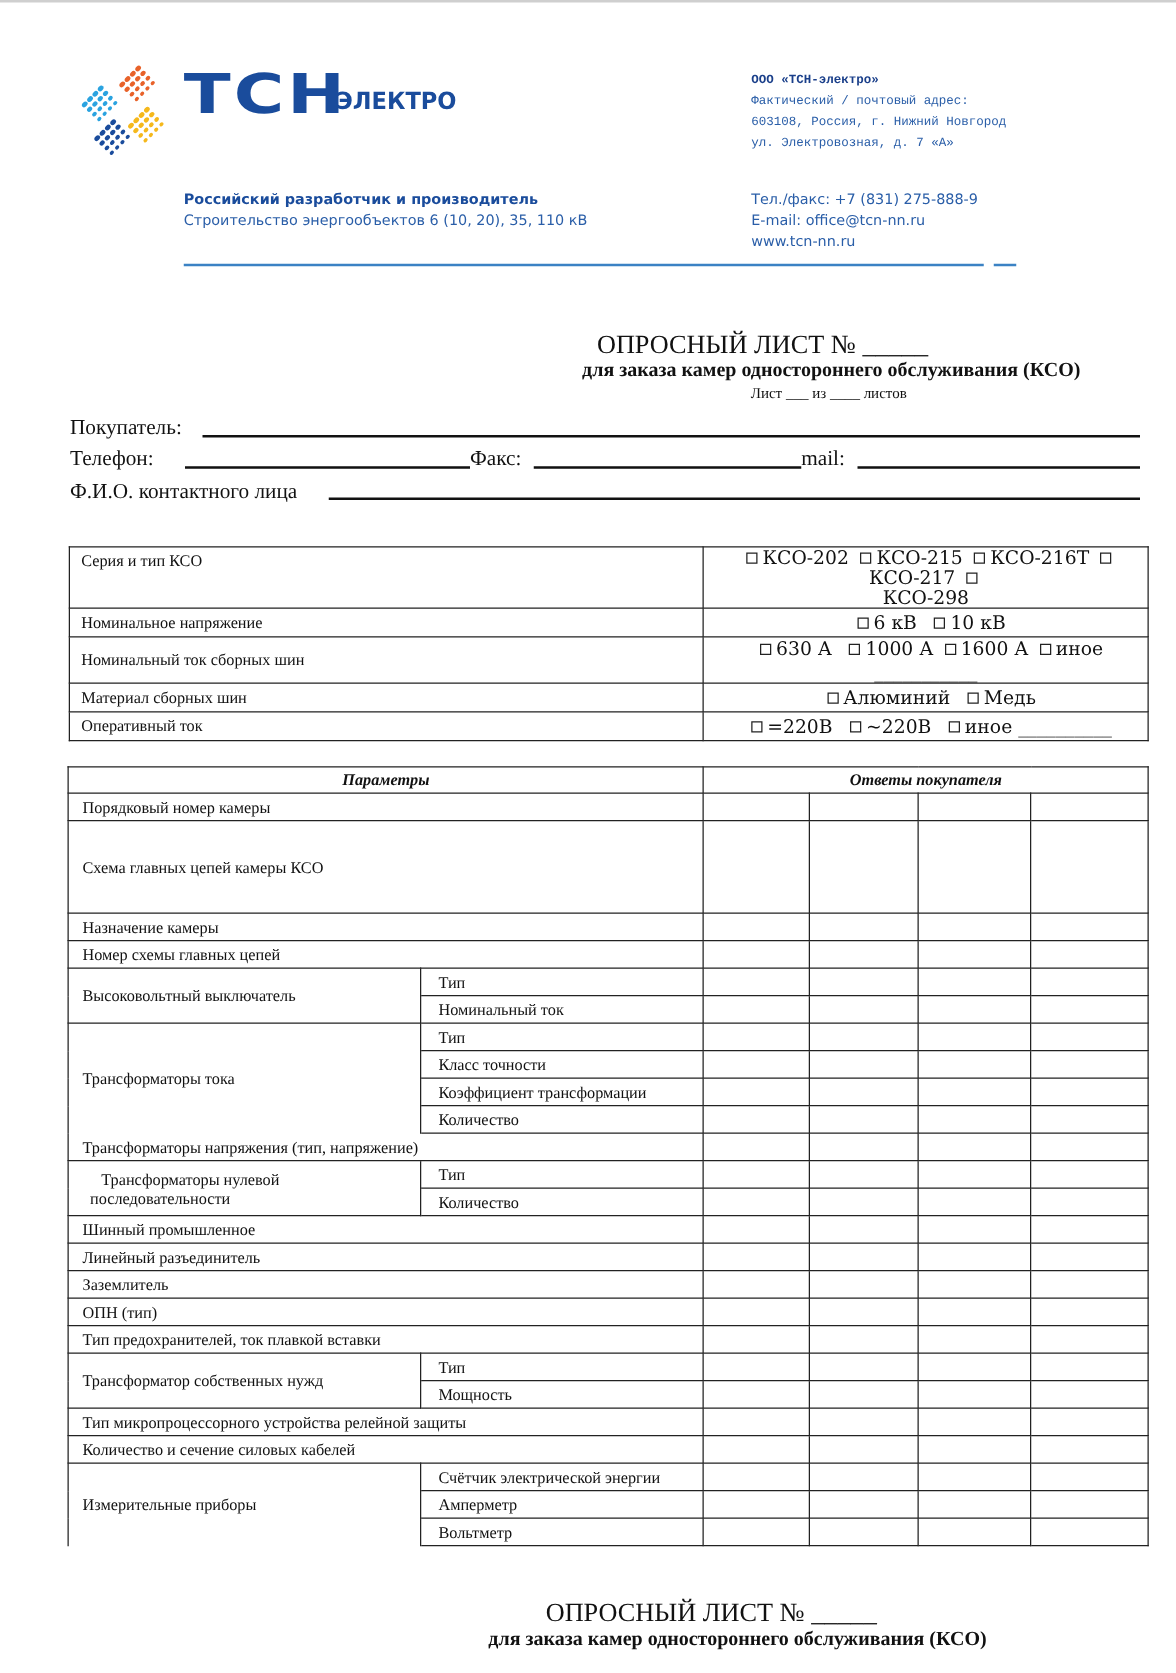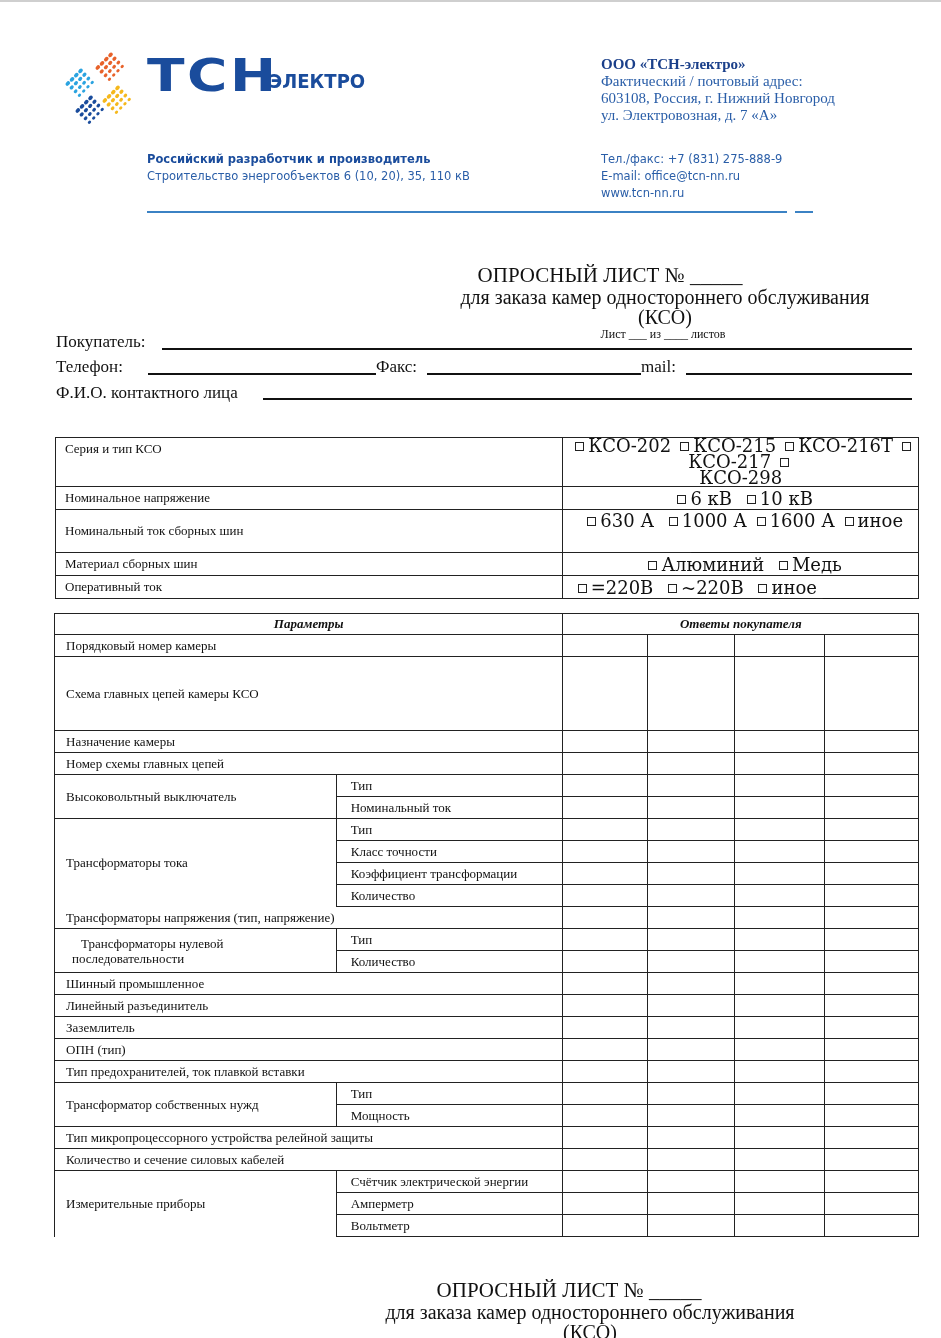--- a/index.html
+++ b/index.html
@@ -4,41 +4,41 @@
 <style>
   html, body { margin: 0; padding: 0; background: #ffffff; }
   body { width: 941px; height: 1338px; position: relative; overflow: hidden; font-family: "Liberation Serif", serif; color: #111; }
   .topline { position: absolute; left: 0; top: 0; width: 941px; height: 2px; background: #cfcfcf; }
 
   
   .logo-mark { position: absolute; left: 55px; top: 45px; width: 85px; height: 85px; }
   .logo-text { position: absolute; left: 147px; top: 52px; font-family: "DejaVu Sans", sans-serif; font-weight: bold; color: #1a4c9c; }
   .logo-tcn { font-size: 44px; letter-spacing: 2px; line-height: 48px; display: inline-block; transform: scaleX(1.25); transform-origin: left; }
   .logo-electro { position: absolute; left: 122px; top: 18px; font-size: 19px; line-height: 22px; white-space: nowrap; transform: scaleX(0.95); transform-origin: left; }
-  .company { position: absolute; left: 601px; top: 56px; font-family: Liberation Serif, serif; font-size: 15px; line-height: 17px; color: #2a5ea8; }
+  .company { position: absolute; left: 601px; top: 56px; font-family: Liberation Mono, monospace; font-size: 10px; line-height: 17px; color: #2a5ea8; }
   .company .name { font-weight: bold; color: #1a3f8a; }
   .tagline { position: absolute; left: 147px; top: 151px; font-family: "DejaVu Sans", sans-serif; font-size: 11.5px; line-height: 17px; color: #2a5ea8; }
   .tagline .bold { font-weight: bold; color: #1a4c9c; }
   .contacts { position: absolute; left: 601px; top: 151px; font-family: "DejaVu Sans", sans-serif; font-size: 11.5px; line-height: 17px; color: #2a5ea8; }
   .blueline { position: absolute; top: 211px; height: 2px; background: #3b82c4; }
 
   
   .title-block { position: absolute; text-align: center; }
   .t1 { font-size: 21px; line-height: 24px; }
-  .t2 { font-size: 20px; line-height: 20px; }
+  .t2 { font-size: 16px; line-height: 20px; font-weight: bold; }
   .t3 { font-size: 12px; line-height: 15px; }
 
   
   .field { position: absolute; font-size: 17px; line-height: 20px; white-space: nowrap; }
   .uline { position: absolute; height: 2px; background: #111; }
 
   
   table { border-collapse: collapse; position: absolute; font-family: "Liberation Serif", serif; font-size: 13px; }
   td { border: 1.5px solid #222; padding: 0 0 0 9px; vertical-align: middle; }
-  .spec td.val { text-align: center; padding: 0; font-family: "DejaVu Serif", serif; font-size: 18px; }
+  .spec td.val { text-align: center; padding: 0; font-family: "DejaVu Serif", serif; font-size: 15px; }
   .box { display: inline-block; width: 7px; height: 7px; border: 1px solid #222; margin: 0 4px 1px 9px; vertical-align: middle; }
   .hdr { text-align: center; font-weight: bold; font-style: italic; padding: 0; }
   .params td { height: 20px; }
   .nob-top { border-top: none !important; }
   .nob-bottom { border-bottom: none !important; }
   .sub { padding-left: 14px; }
   .indent { padding-left: 11px; }
 </style>
 </head>
 <body>

